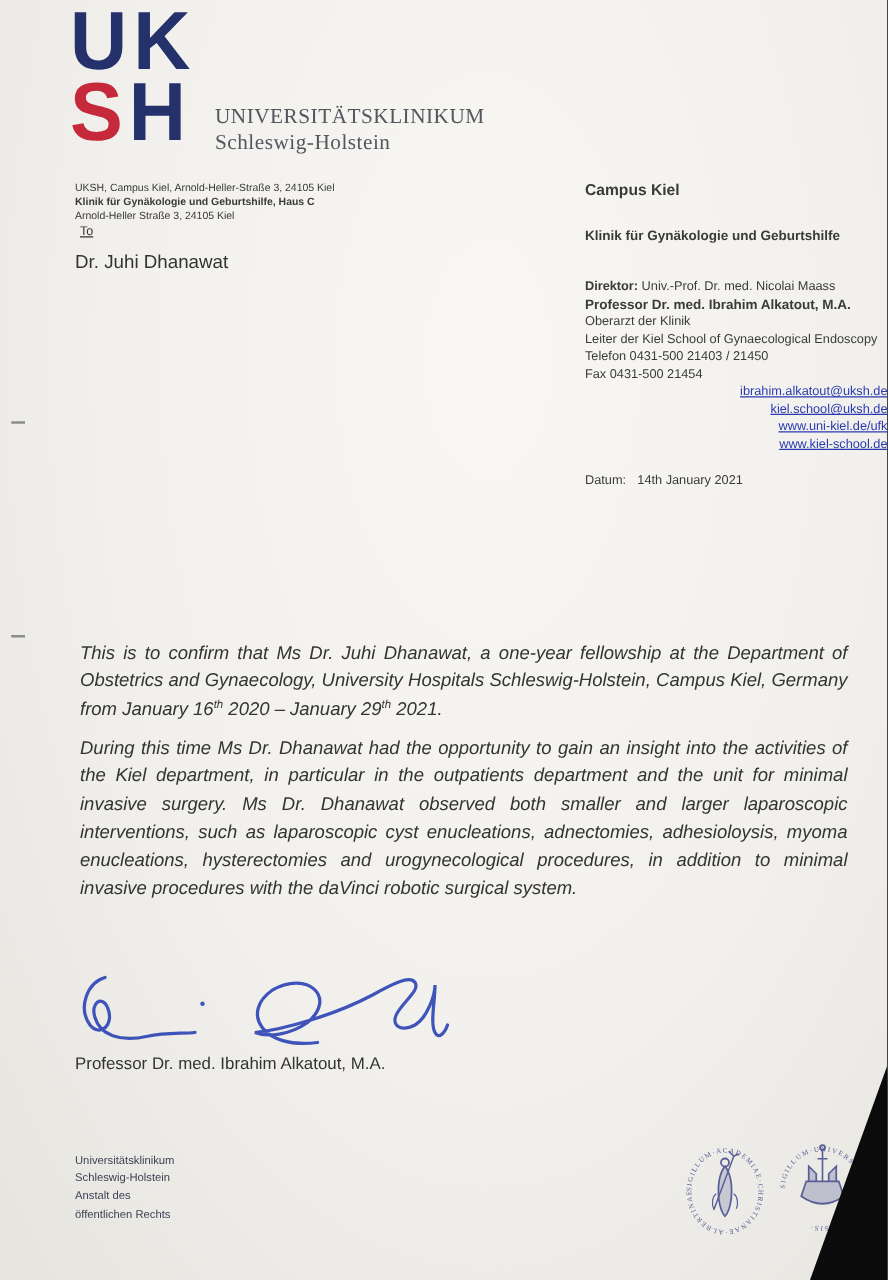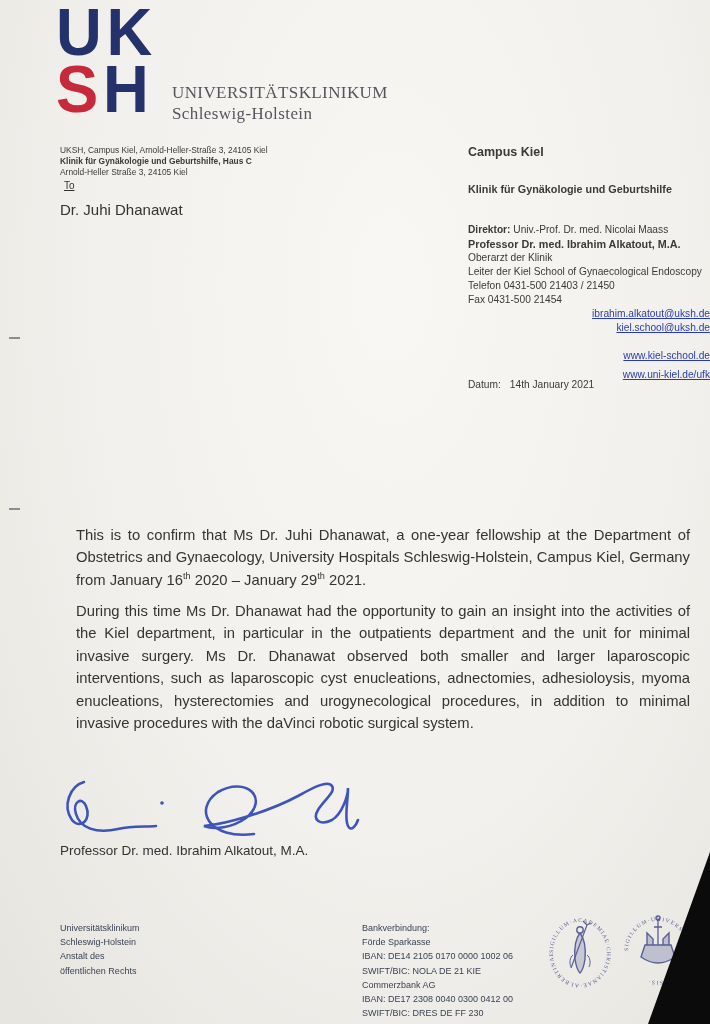--- a/index.html
+++ b/index.html
@@ -20,32 +20,32 @@
   .to{left:64px;top:180px;font-size:10px;color:#333;text-decoration:underline;}
   .rname{left:60px;top:201px;font-size:15px;color:#333;}
   
   .rc{left:468px;width:242px;font-size:10.2px;color:#3a3a3a;}
   .b{font-weight:bold;}
   .campus{top:145px;font-size:12.5px;}
   .clinic{top:183px;font-size:10.8px;}
   .direktor{top:200px;margin-top:24px;}
   .prof{top:238px;font-size:10.8px;}
   .l1{top:252px;} .l2{top:266px;} .l3{top:280px;} .l4{top:294px;}
-  .lk1{top:308px;} .lk2{top:322px;} .lk3{top:336px;margin-top:33px;} .lk4{top:350px;}
+  .lk1{top:308px;} .lk2{top:322px;} .lk3{top:336px;} .lk4{top:350px;}
   .link{color:var(--link_blue);text-decoration:underline;text-align:right;}
   .datum{top:379px;}
   .datum .val{margin-left:9px;font-weight:normal;}
   
   .fold{left:9px;width:11px;height:2px;background:#8d8d8d;}
   .fold.f1{top:337px;} .fold.f2{top:508px;}
   
   .title{left:60px;top:448px;width:614px;text-align:center;font-weight:bold;
     font-size:15px;letter-spacing:1.2px;color:#222;}
   .para{left:60px;width:614px;font-size:14.8px;line-height:1.52;color:#343434;
-    text-align:justify;margin:16px;}
+    text-align:justify;margin:4px;font-style:italic;}
   .p1{top:508px;} .p2{top:584px;} .p3{top:709px;text-align:left;}
   sup{font-size:0.62em;line-height:0;}
   
   .sig{left:56px;top:774px;}
   .signame{left:60px;top:843px;font-size:13.5px;color:#333;}
   
   .foot{top:921px;font-size:9px;line-height:1.58;color:var(--footer_text);}
   .fc1{left:60px;width:145px;} .fc2{left:212px;width:145px;} .fc3{left:362px;width:185px;}
   .sealbox{left:543px;top:905px;}
   
@@ -106,29 +106,20 @@
     </g>
   </svg>
   <div class="abs signame">Professor Dr. med. Ibrahim Alkatout, M.A.</div>
 
   <div class="abs foot fc1">
     <div>Universitätsklinikum</div>
     <div>Schleswig-Holstein</div>
     <div>Anstalt des</div>
     <div>öffentlichen Rechts</div>
   </div>
-  <div class="abs foot fc3">
-    <div>Bankverbindung:</div>
-    <div>Förde Sparkasse</div>
-    <div>IBAN: DE14 2105 0170 0000 1002 06</div>
-    <div>SWIFT/BIC: NOLA DE 21 KIE</div>
-    <div>Commerzbank AG</div>
-    <div>IBAN: DE17 2308 0040 0300 0412 00</div>
-    <div>SWIFT/BIC: DRES DE FF 230</div>
-  </div>
 
   <svg class="abs sealbox" width="162" height="96" viewBox="0 0 162 96">
     <defs>
       <path id="sealLpath" d="M 37,48 m -27,0 a 27,31 0 1 1 54,0 a 27,31 0 1 1 -54,0"></path>
       <path id="sealRpath" d="M 115,46 m -30,0 a 30,30 0 1 1 60,0 a 30,30 0 1 1 -60,0"></path>
     </defs>
 
     <g stroke="var(--seal_navy)" fill="none" stroke-width="1.4" opacity="0.88">
       <path d="M37,28 C33,33 31,42 32,54 C33,61 35,66 37,68 C39,66 41,61 42,54 C43,42 41,33 37,28" fill="var(--seal_navy)" fill-opacity="0.25"></path>
       <circle cx="37" cy="25" r="3.2"></circle>

